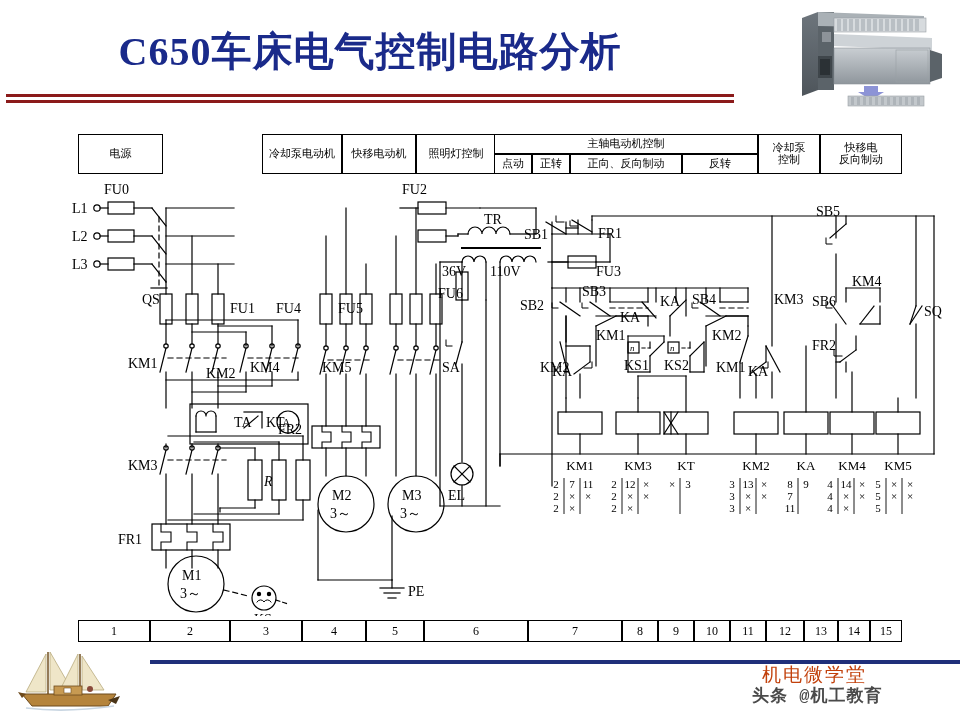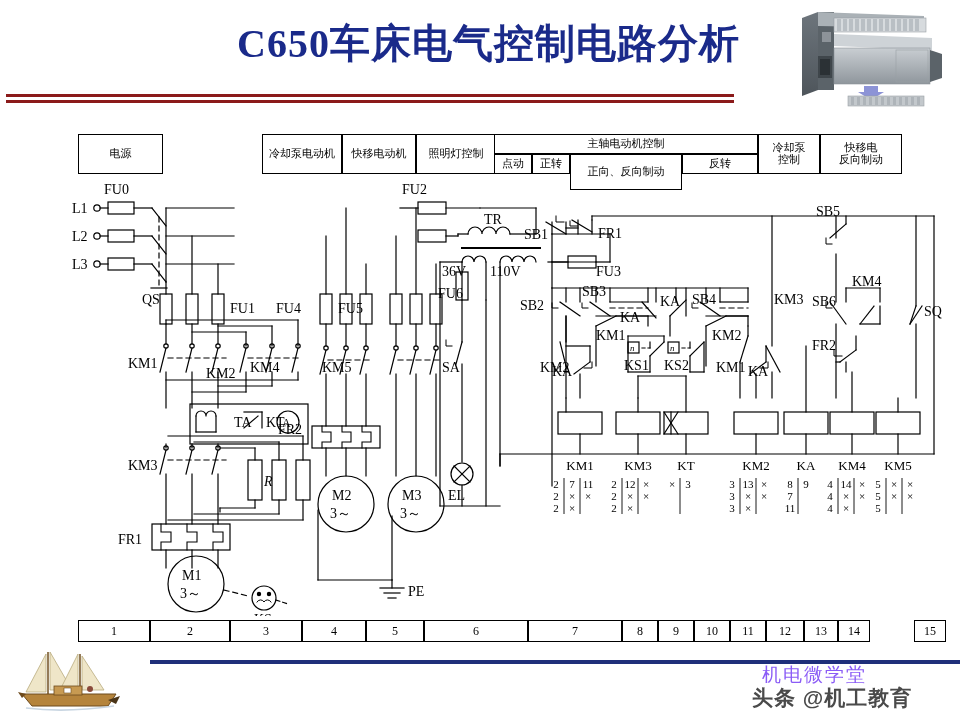--- a/index.html
+++ b/index.html
@@ -4,21 +4,21 @@
 <style>
   html,body{margin:0;padding:0;}
   body{
     width:960px;height:720px;
     background:#ffffff;
     font-family:"Liberation Serif", serif;
     position:relative;
     overflow:hidden;
   }
   
-  #title-block{position:absolute;left:0;top:16px;width:740px;text-align:right;}
+  #title-block{position:absolute;left:0;top:24px;width:740px;text-align:center;}
   #page-title{
     font-family:"Liberation Serif", serif;
     font-weight:bold;font-size:40px;color:#1a2a8a;
     letter-spacing:1px;white-space:nowrap;
   }
   #rule-top{position:absolute;left:6px;top:94px;width:728px;height:3px;background:#8b1a1a;}
   #rule-bot{position:absolute;left:6px;top:100px;width:728px;height:3px;background:#8b1a1a;}
 
   
   #plc-photo{position:absolute;left:792px;top:4px;width:162px;height:104px;}
@@ -38,26 +38,26 @@
   .num-cell{
     position:absolute;box-sizing:border-box;border:1px solid #000;
     display:flex;align-items:center;justify-content:center;
     font-family:"Liberation Serif", serif;font-size:12px;background:#fff;
   }
   
   #footer-rule{position:absolute;left:150px;top:660px;width:810px;height:4px;background:#1f2f7a;}
   #ship-logo{position:absolute;left:12px;top:646px;width:118px;height:72px;}
   #wm-faint{
     position:absolute;left:762px;top:662px;
-    font-family:"DejaVu Sans", sans-serif;font-size:19px;color:#8b5cf6;
+    font-family:"DejaVu Sans", sans-serif;font-size:19px;color:#c2410c;
     letter-spacing:2px;white-space:nowrap;
   }
   #wm-main{
     position:absolute;left:752px;top:684px;
-    font-family:Liberation Sans, sans-serif;font-weight:bold;font-size:21px;color:#4a4a4a;
+    font-family:Liberation Mono, monospace;font-weight:bold;font-size:17px;color:#4a4a4a;
     letter-spacing:1px;white-space:nowrap;
   }
   svg text{font-family:"Liberation Serif", serif;}
 </style>
 </head>
 <body>
 
 <div id="title-block">
   <div id="page-title">C650车床电气控制电路分析</div>
 </div>
@@ -130,21 +130,21 @@
     <div class="hdr-cell two-line" style="left: 680px; top: 0px; width: 62px; height: 40px;">
       <span>冷却泵</span>
       <span>控制</span>
     </div>
     <div class="hdr-cell two-line" style="left: 742px; top: 0px; width: 82px; height: 40px; font-family: Liberation Serif, serif;">
       <span>快移电</span>
       <span>反向制动</span>
     </div>
     <div class="hdr-cell" style="left: 416px; top: 20px; width: 38px; height: 20px;">点动</div>
     <div class="hdr-cell" style="left: 454px; top: 20px; width: 38px; height: 20px;">正转</div>
-    <div class="hdr-cell" style="left: 492px; top: 20px; width: 112px; height: 36px;">正向、反向制动</div>
+    <div class="hdr-cell" style="left: 492px; top: 20px; width: 112px; height: 20px;">正向、反向制动</div>
     <div class="hdr-cell" style="left: 604px; top: 20px; width: 76px; height: 20px;">反转</div>
   </div>
 
 <svg id="schematic" viewBox="0 0 960 440">
   <g stroke="#000" stroke-width="1.2" fill="none" stroke-linecap="square">
 
     <circle cx="97" cy="32" r="3.2"></circle>
       <circle cx="97" cy="60" r="3.2"></circle>
       <circle cx="97" cy="88" r="3.2"></circle>
     <line x1="100" y1="32" x2="108" y2="32"></line>
@@ -670,21 +670,21 @@
     <div class="num-cell" style="left: 288px; top: 0px; width: 58px; height: 22px;">5</div>
     <div class="num-cell" style="left: 346px; top: 0px; width: 104px; height: 22px;">6</div>
     <div class="num-cell" style="left: 450px; top: 0px; width: 94px; height: 22px;">7</div>
     <div class="num-cell" style="left: 544px; top: 0px; width: 36px; height: 22px;">8</div>
     <div class="num-cell" style="left: 580px; top: 0px; width: 36px; height: 22px;">9</div>
     <div class="num-cell" style="left: 616px; top: 0px; width: 36px; height: 22px;">10</div>
     <div class="num-cell" style="left: 652px; top: 0px; width: 36px; height: 22px;">11</div>
     <div class="num-cell" style="left: 688px; top: 0px; width: 38px; height: 22px;">12</div>
     <div class="num-cell" style="left: 726px; top: 0px; width: 34px; height: 22px;">13</div>
     <div class="num-cell" style="left: 760px; top: 0px; width: 32px; height: 22px;">14</div>
-    <div class="num-cell" style="left: 836px; top: 0px; width: 32px; height: 22px;">15</div>
+    <div class="num-cell" style="left: 792px; top: 0px; width: 32px; height: 22px;">15</div>
   </div>
 
 <div id="footer-rule"></div>
 <svg id="ship-logo" viewBox="0 0 118 72">
   <g>
     <polygon points="34,8 34,46 14,46" fill="#efe6c8" stroke="#b9ab7d" stroke-width="0.8"></polygon>
     <polygon points="38,6 60,44 38,44" fill="#efe6c8" stroke="#b9ab7d" stroke-width="0.8"></polygon>
     <polygon points="66,8 66,44 48,44" fill="#efe6c8" stroke="#b9ab7d" stroke-width="0.8"></polygon>
     <polygon points="70,10 92,44 70,44" fill="#efe6c8" stroke="#b9ab7d" stroke-width="0.8"></polygon>
     <line x1="36" y1="6" x2="36" y2="50" stroke="#7a5a2e" stroke-width="1.6"></line>

